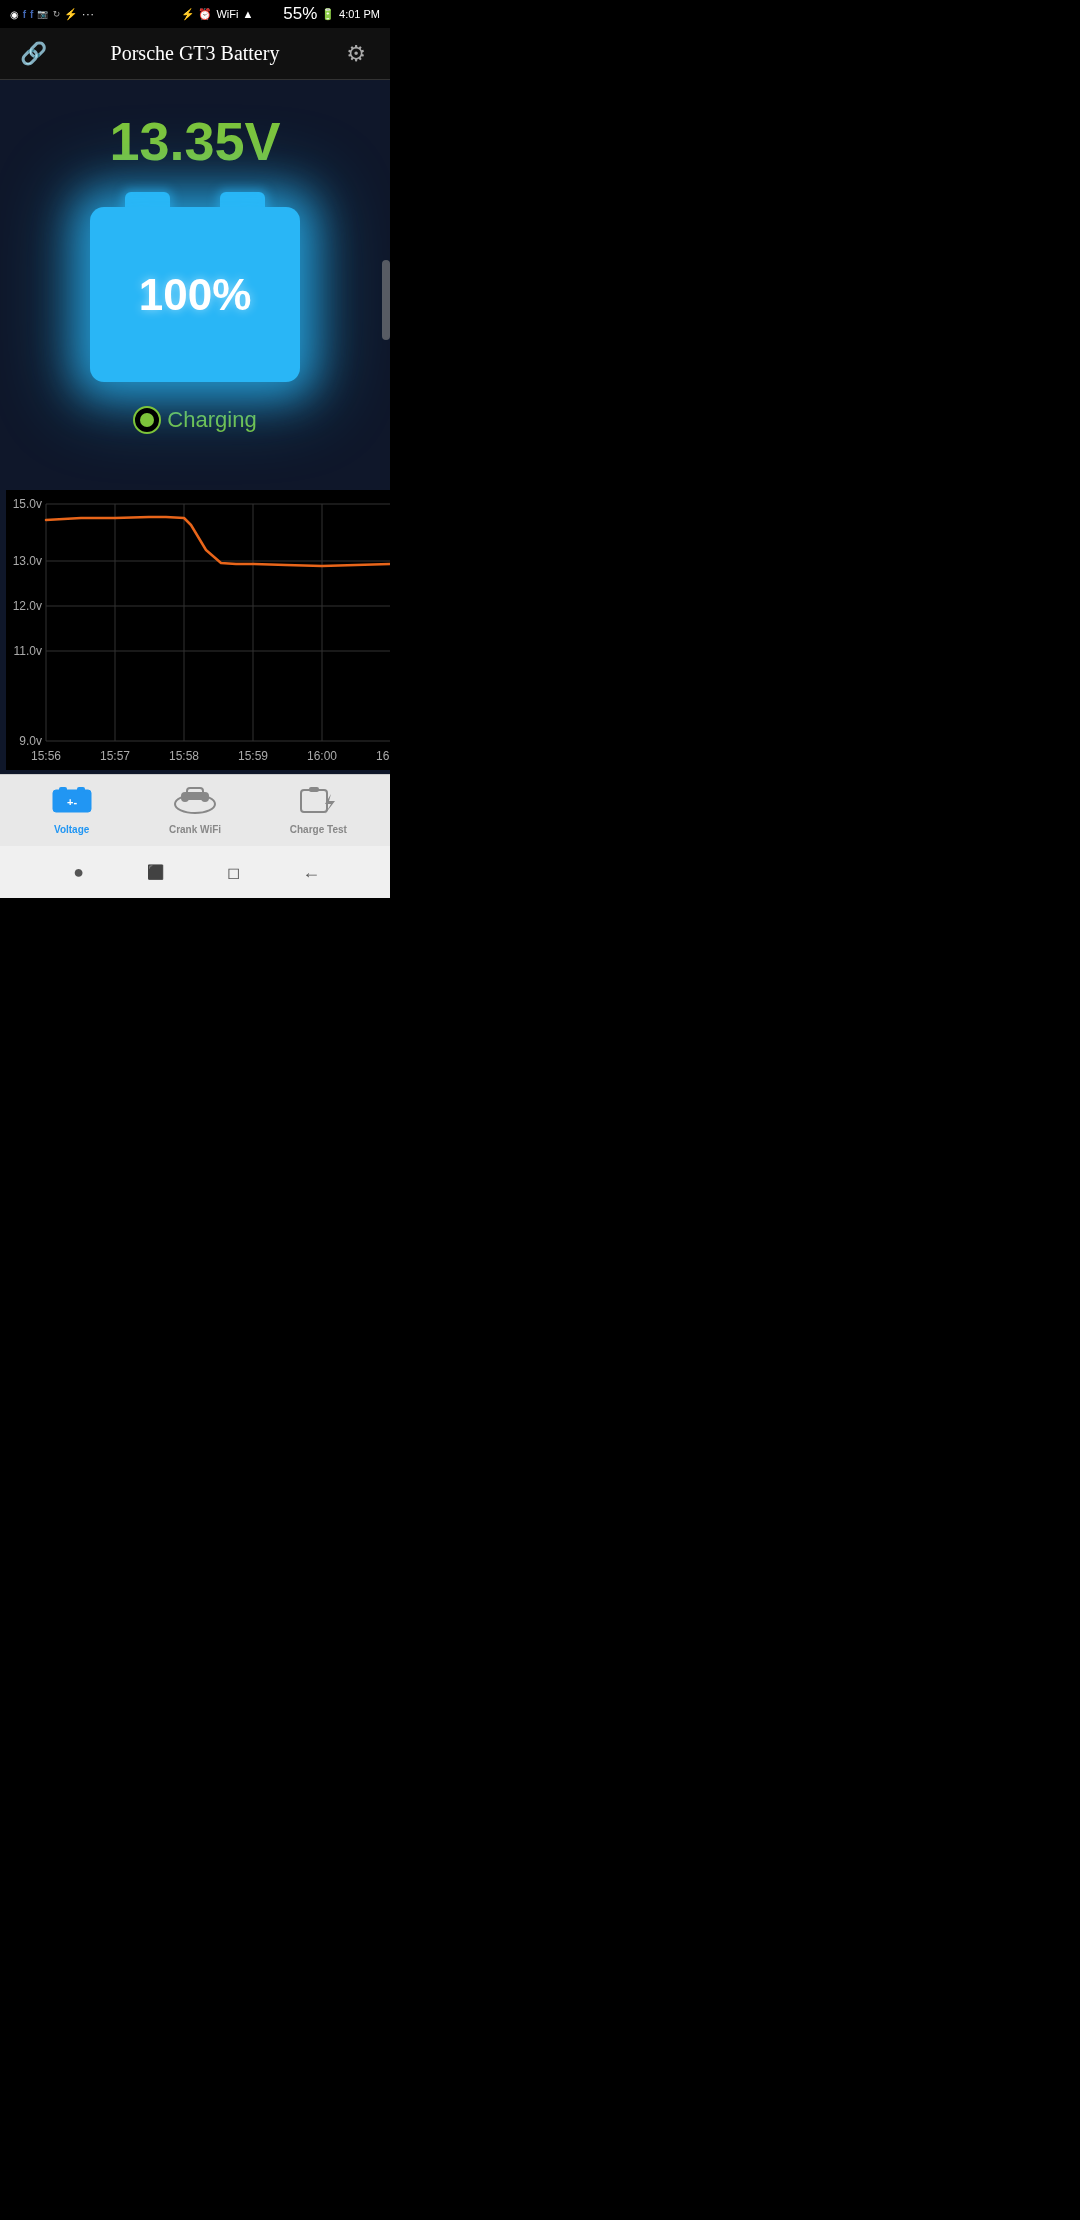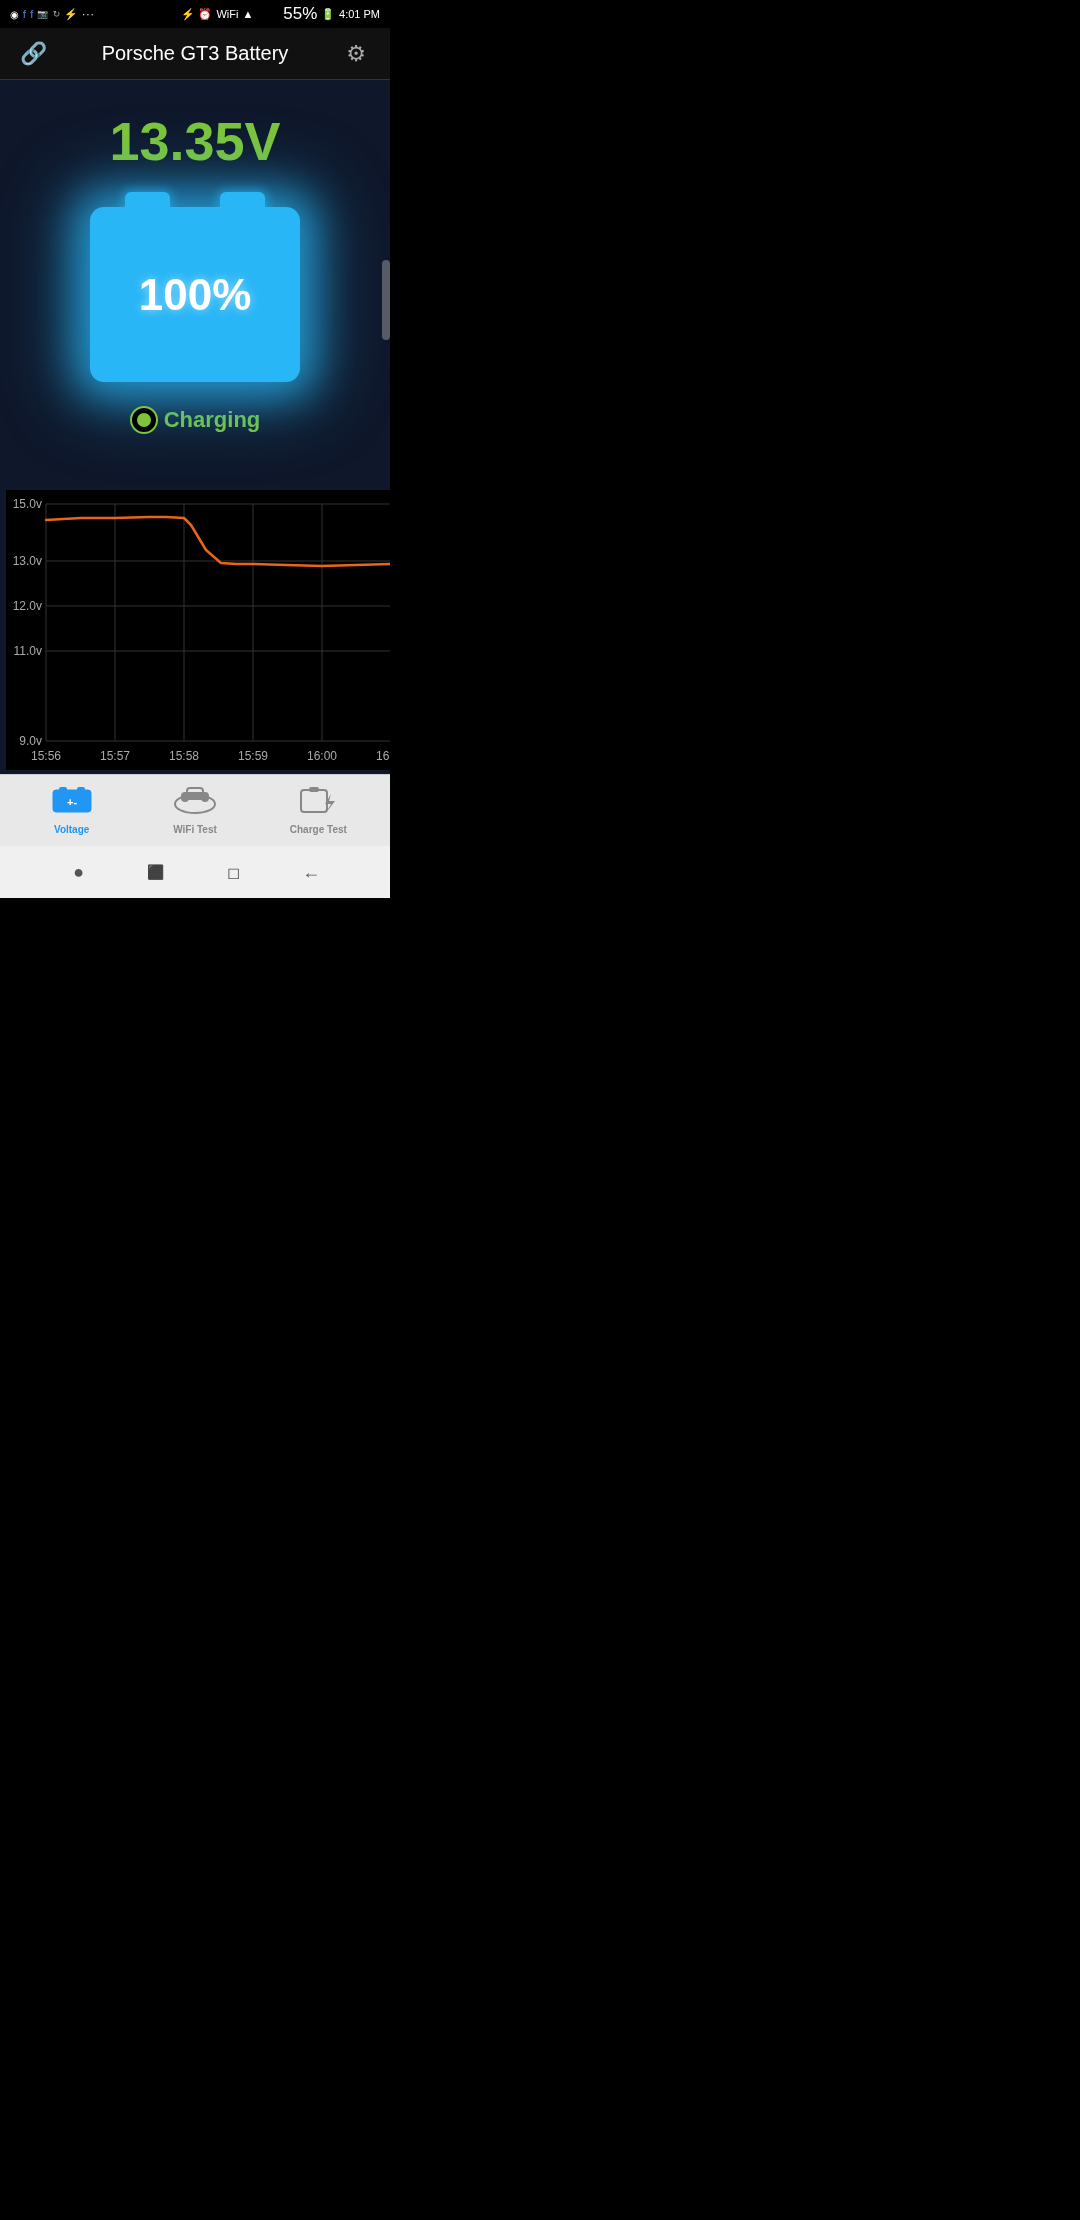--- a/index.html
+++ b/index.html
@@ -37,20 +37,21 @@
       align-items: center;
       justify-content: space-between;
       padding: 0 16px;
     }
     .header-title {
       font-size: 20px;
       font-weight: 400;
       color: #fff;
       flex: 1;
       text-align: center;
+      font-family: Liberation Serif, serif;
     }
     .header-icon {
       width: 36px;
       height: 36px;
       display: flex;
       align-items: center;
       justify-content: center;
       color: #4ab3e8;
       font-size: 22px;
     }
@@ -114,21 +115,21 @@
       color: #fff;
       text-shadow: 0 0 10px rgba(255,255,255,0.5);
     }
 
     
     .charging-status {
       display: flex;
       align-items: center;
       gap: 6px;
       font-size: 22px;
-      font-weight: bold;
+      font-weight: normal;
       color: #7dc43a;
       margin: 14px 0 16px 0;
     }
     .charging-icon {
       width: 28px;
       height: 28px;
       border-radius: 50%;
       border: 2px solid #7dc43a;
       background: #000;
       display: flex;
@@ -353,21 +354,21 @@
   <div class="nav-item">
     <div>
       <svg width="48" height="30" viewBox="0 0 48 30">
         <ellipse cx="24" cy="18" rx="20" ry="9" fill="none" stroke="#888" stroke-width="2"></ellipse>
         <circle cx="14" cy="12" r="4" fill="#888"></circle>
         <circle cx="34" cy="12" r="4" fill="#888"></circle>
         <rect x="10" y="6" width="28" height="8" rx="4" fill="#888"></rect>
         <rect x="16" y="2" width="16" height="7" rx="3" fill="none" stroke="#888" stroke-width="2"></rect>
       </svg>
     </div>
-    <span class="nav-item-label">WiFi Test</span>
+    <span class="nav-item-label">Crank WiFi</span>
   </div>
 
   <div class="nav-item">
     <div>
       <svg width="42" height="30" viewBox="0 0 42 30">
         <rect x="4" y="4" width="26" height="22" rx="3" fill="none" stroke="#888" stroke-width="2"></rect>
         <rect x="12" y="1" width="10" height="5" rx="2" fill="#888"></rect>
         <polygon points="34,8 28,18 34,18 28,28 38,15 32,15" fill="#888"></polygon>
       </svg>
     </div>

